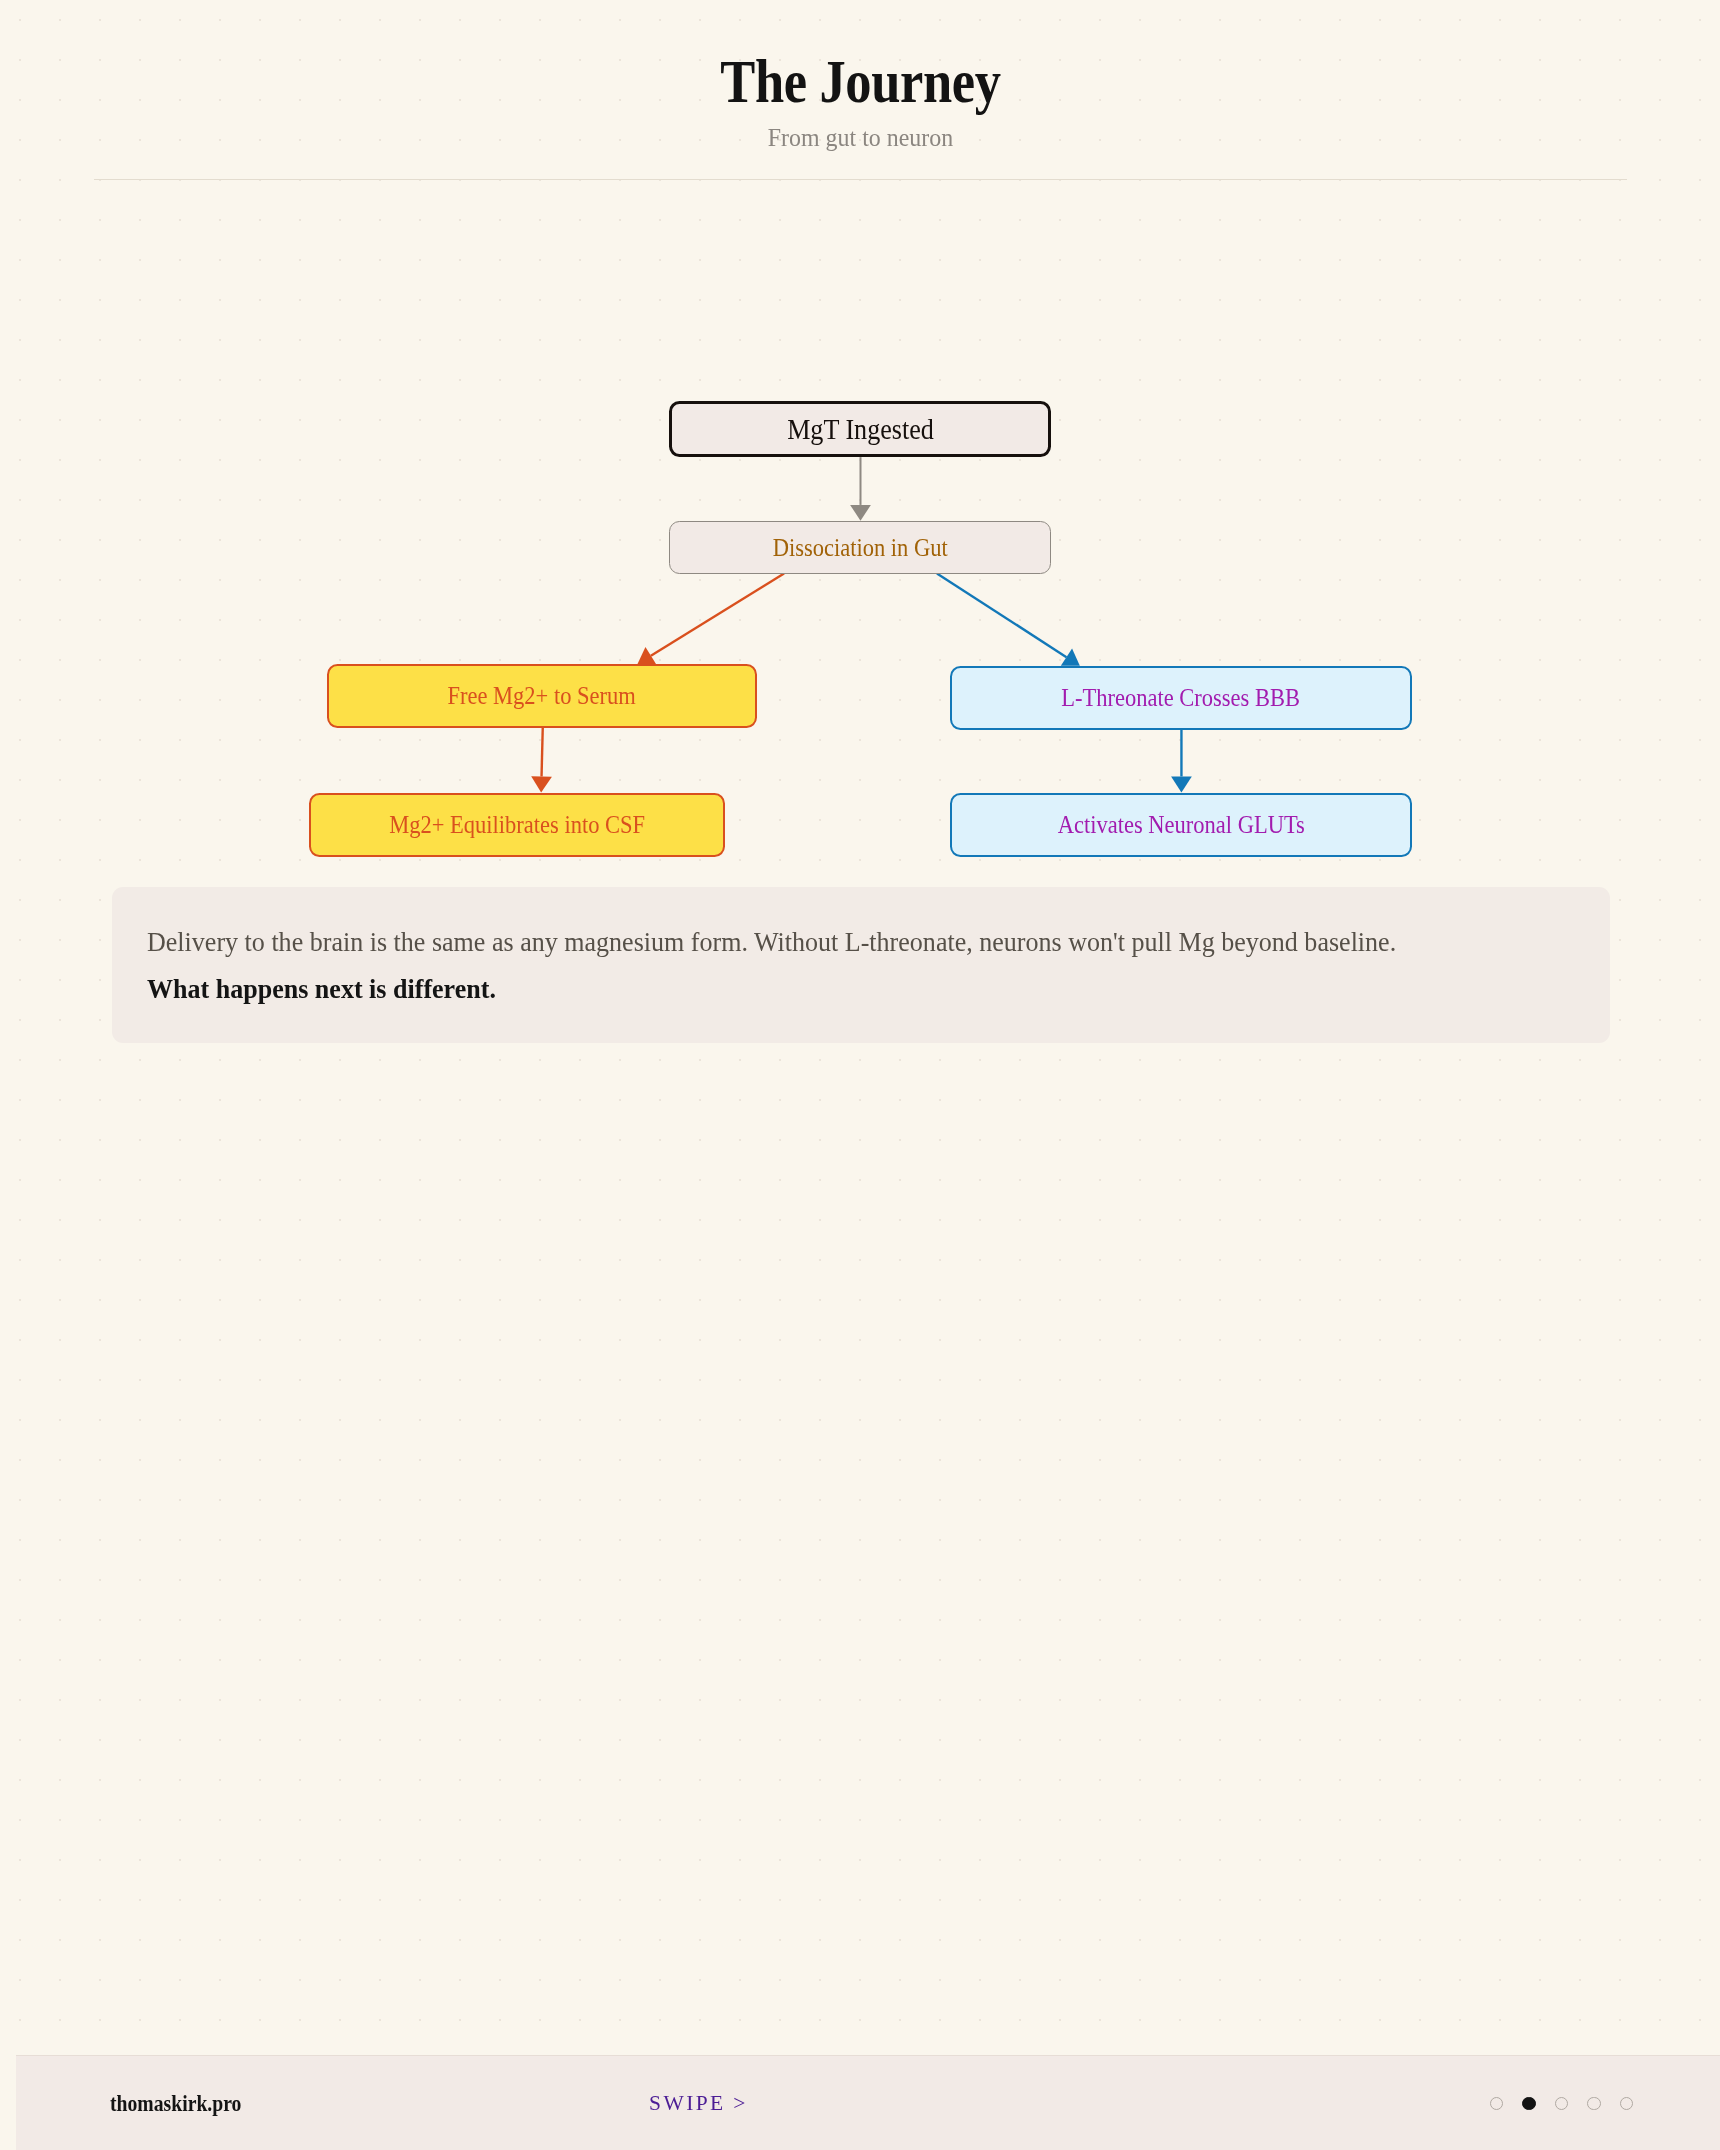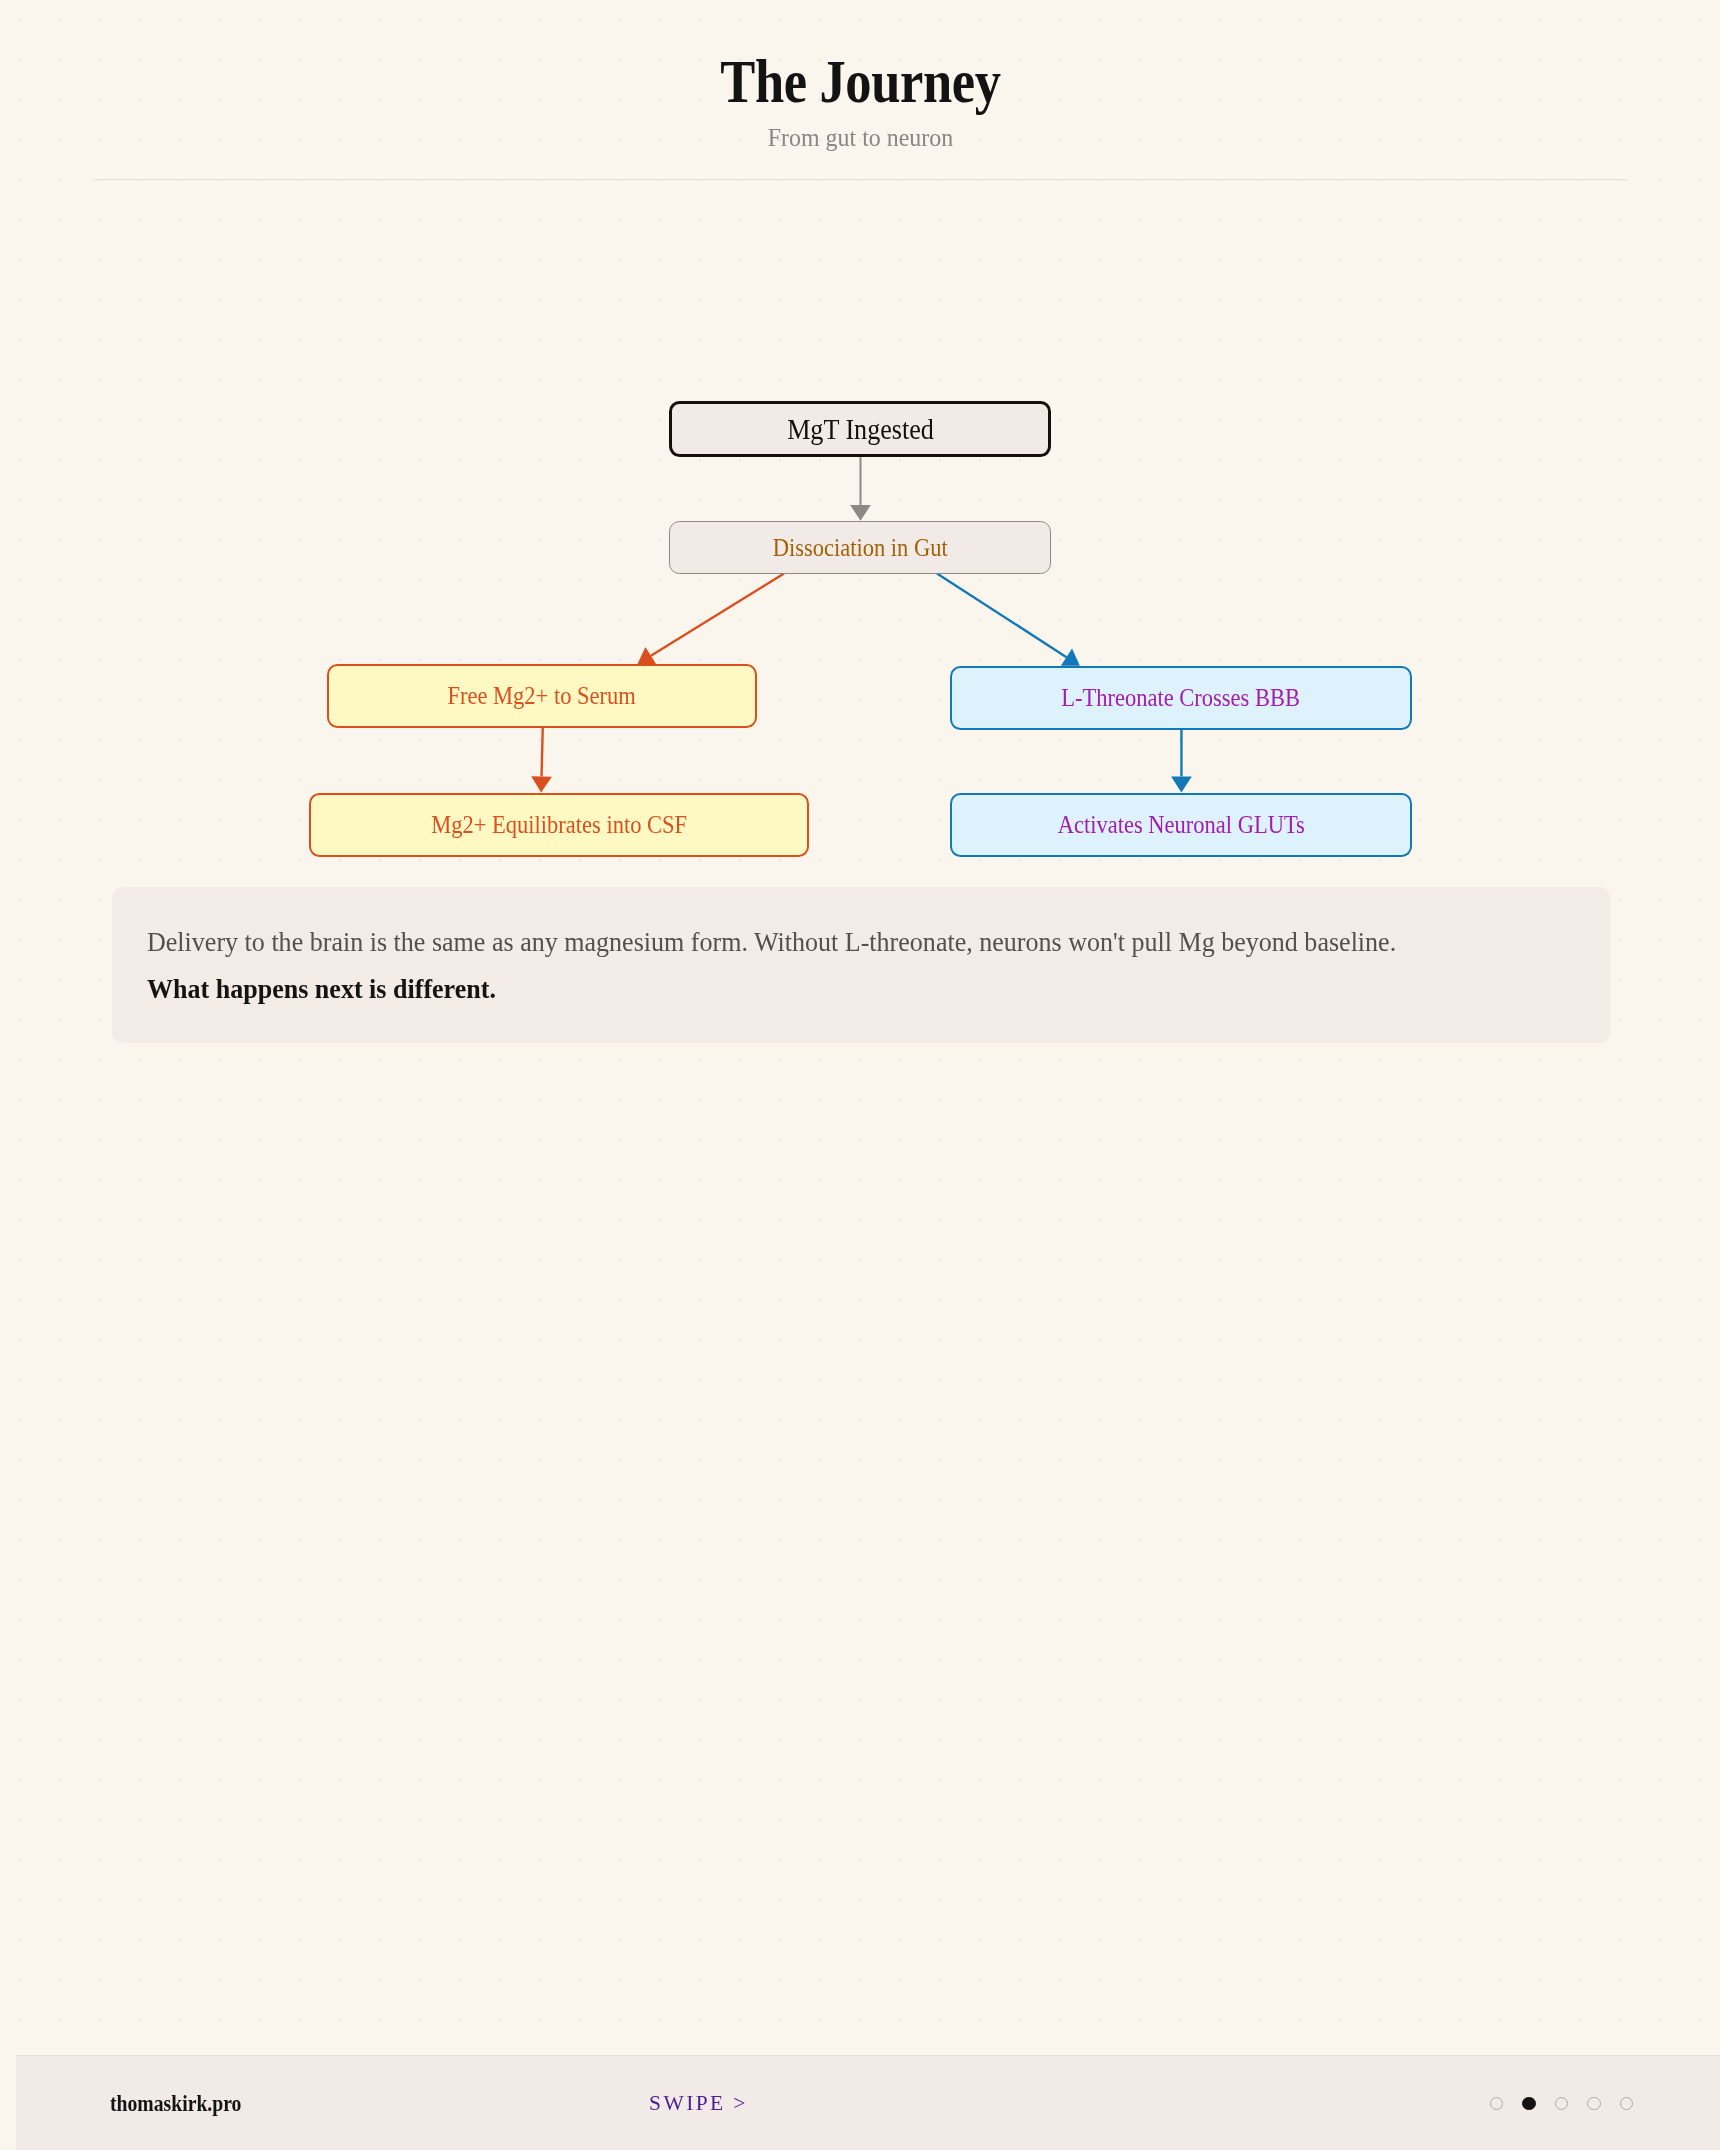--- a/index.html
+++ b/index.html
@@ -90,21 +90,21 @@
   }
 
   .node-neutral {
     background: #f2eae6;
     border: 1.6px solid #8e8982;
     color: #a16207;
     font-size: 25px;
   }
 
   .node-orange {
-    background: #fef9c3;
+    background: #fde047;
     border: 2.4px solid #d9501e;
     color: #d9501e;
     font-size: 25px;
   }
 
   .node-blue {
     background: #ddf2fc;
     border: 2.4px solid #1278b8;
     color: #a21caf;
     font-size: 25px;
@@ -233,21 +233,21 @@
       </div>
       <div class="node node-neutral" style="left: 669px; top: 341px; width: 382px; height: 53px;">
         <span class="node-label">Dissociation in Gut</span>
       </div>
       <div class="node node-orange" style="left: 327px; top: 484px; width: 430px; height: 64px;">
         <span class="node-label">Free Mg2+ to Serum</span>
       </div>
       <div class="node node-blue" style="left: 950px; top: 486px; width: 462px; height: 64px;">
         <span class="node-label">L-Threonate Crosses BBB</span>
       </div>
-      <div class="node node-orange" style="left: 309px; top: 613px; width: 500px; height: 64px;">
+      <div class="node node-orange" style="left: 309px; top: 613px; width: 416px; height: 64px;">
         <span class="node-label">Mg2+ Equilibrates into CSF</span>
       </div>
       <div class="node node-blue" style="left: 950px; top: 613px; width: 462px; height: 64px;">
         <span class="node-label">Activates Neuronal GLUTs</span>
       </div>
       <div class="node node-green" style="left: 592px; top: 779px; width: 538px; height: 64px;">
         <span class="node-label">Neurons Accumulate Mg2+</span>
       </div>
     </div>
 </div>

